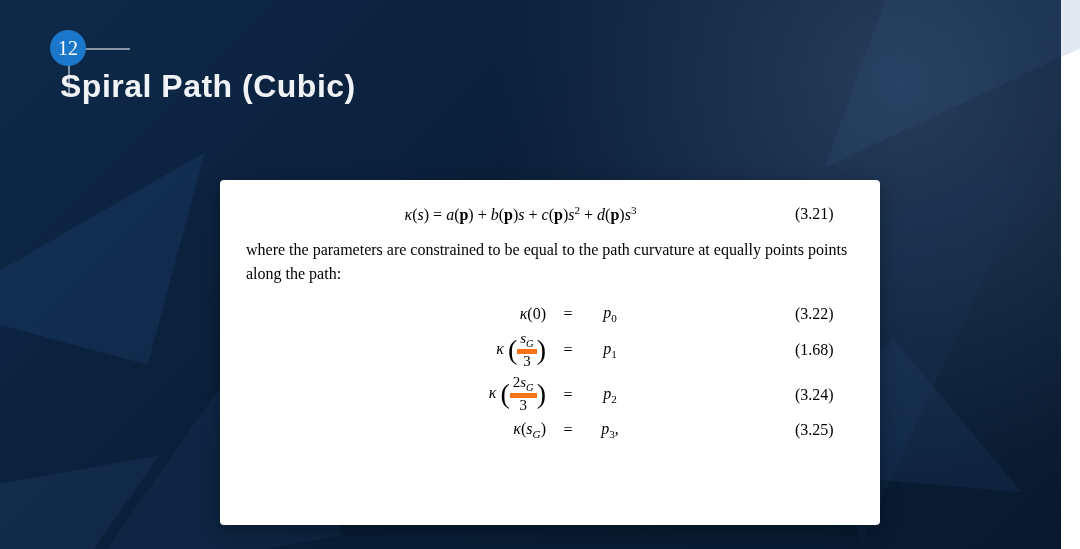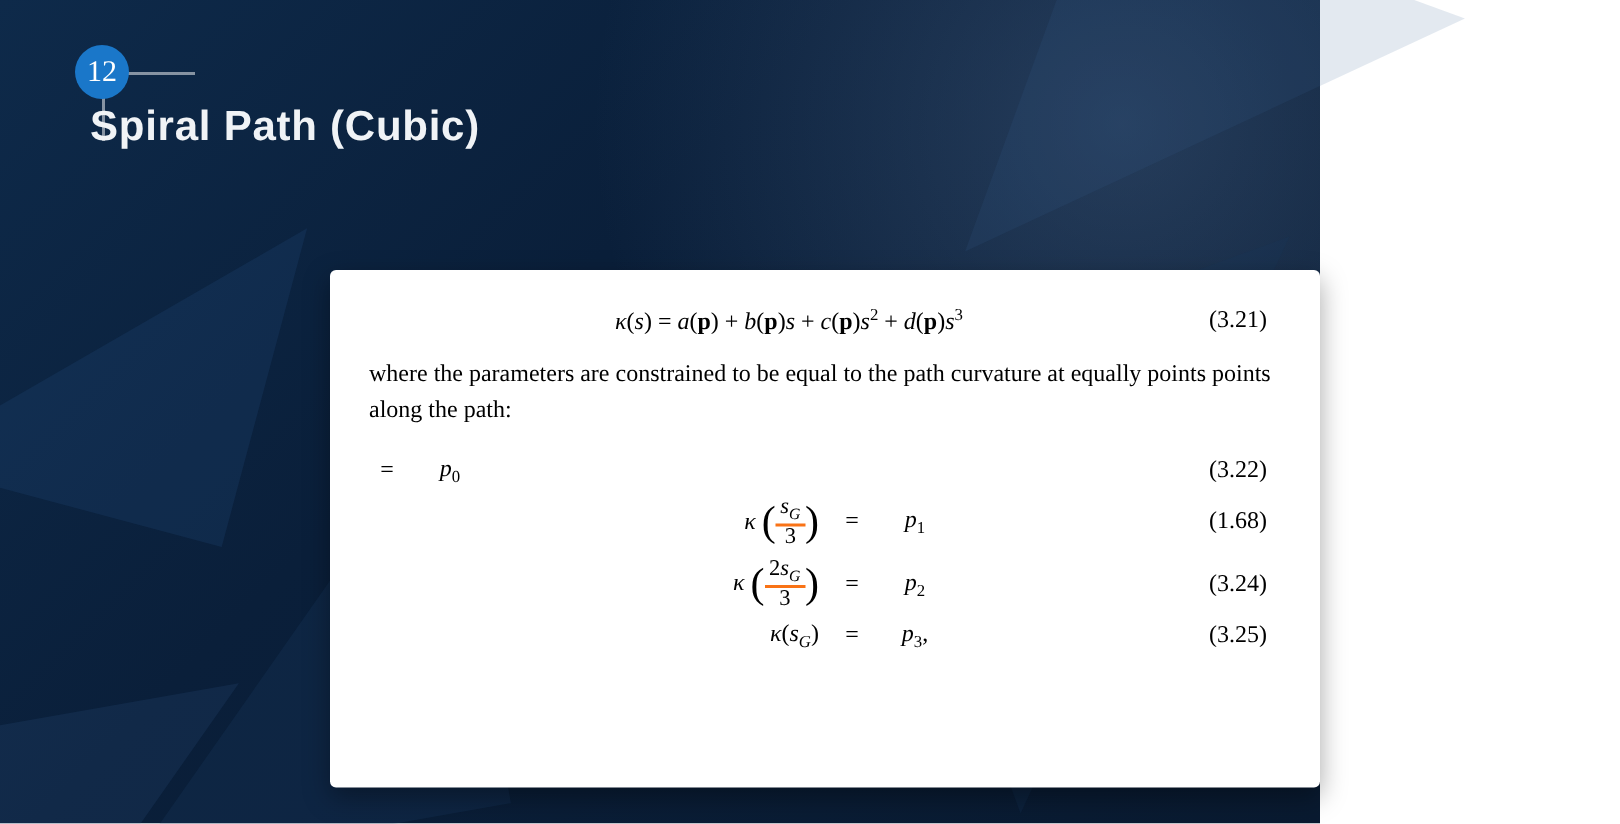--- a/index.html
+++ b/index.html
@@ -1,43 +1,43 @@
 <!DOCTYPE html>
 <html><head>
 <meta charset="utf-8">
 <style>
   html,body{margin:0;padding:0;width:1080px;height:549px;overflow:hidden;font-family:"Segoe UI",Arial,sans-serif;}
-  .stage{position:relative;width:880px;height:549px;background:
+  .stage{position:relative;width:1061px;height:549px;background:
     radial-gradient(circle at 85% 15%, rgba(90,120,160,.35) 0%, rgba(10,25,50,0) 40%),
     linear-gradient(135deg,#0e2a4a 0%,#0a1f3a 40%,#091a30 100%);
     color:#fff;}
   .tri{position:absolute;width:0;height:0;border-style:solid;opacity:.35;}
   .t1{left:-40px;top:120px;border-width:0 0 220px 220px;border-color:transparent transparent rgba(40,80,130,.6) transparent;transform:rotate(15deg);}
   .t2{left:60px;top:300px;border-width:0 0 260px 260px;border-color:transparent transparent rgba(30,60,100,.7) transparent;transform:rotate(-10deg);}
   .t3{left:-80px;top:380px;border-width:0 0 200px 200px;border-color:transparent transparent rgba(50,90,140,.5) transparent;transform:rotate(35deg);}
   .t4{right:-60px;top:-40px;border-width:0 0 260px 260px;border-color:transparent transparent rgba(60,100,150,.4) transparent;transform:rotate(200deg);}
   .t5{right:-40px;top:200px;border-width:0 0 300px 300px;border-color:transparent transparent rgba(25,55,95,.6) transparent;transform:rotate(160deg);}
   .t6{right:80px;top:380px;border-width:0 0 200px 200px;border-color:transparent transparent rgba(45,85,135,.45) transparent;transform:rotate(230deg);}
   .badge{position:absolute;left:50px;top:30px;width:36px;height:36px;border-radius:50%;background:#1a77c9;display:flex;align-items:center;justify-content:center;font-size:20px;font-weight:400;color:#fff;z-index:3;font-family:Georgia,serif;}
   .corner{position:absolute;left:68px;top:48px;width:60px;height:44px;border-left:2px solid rgba(255,255,255,.5);border-top:2px solid rgba(255,255,255,.5);z-index:2;}
-  .title{position:absolute;left:60px;top:68px;font-size:28px;font-weight:600;letter-spacing:.5px;color:#f0f3f6;z-index:3;}
+  .title{position:absolute;left:60px;top:68px;font-size:32px;font-weight:600;letter-spacing:.5px;color:#f0f3f6;z-index:3;}
   .lead{position:absolute;left:160px;top:138px;font-size:17px;font-weight:700;color:#fff;font-family:Georgia,"Times New Roman",serif;z-index:3;}
-  .card{position:absolute;left:220px;top:180px;width:660px;height:345px;background:#fff;color:#000;border-radius:4px;box-shadow:0 6px 18px rgba(0,0,0,.35);padding:18px 14px 10px 26px;box-sizing:border-box;font-family:Georgia,"Times New Roman",serif;z-index:4;font-size:16px;}
+  .card{position:absolute;left:220px;top:180px;width:660px;height:345px;background:#fff;color:#000;border-radius:4px;box-shadow:0 6px 18px rgba(0,0,0,.35);padding:18px 25px 10px 26px;box-sizing:border-box;font-family:Georgia,"Times New Roman",serif;z-index:4;font-size:16px;}
   .eqrow{display:flex;align-items:center;margin:6px 0;}
   .eqrow .math{flex:1;text-align:center;}
   .eqrow .mathL{flex:0 0 300px;text-align:right;padding-right:10px;}
   .eqrow .eq{flex:0 0 24px;text-align:center;}
   .eqrow .mathR{flex:0 0 60px;text-align:center;}
   .eqrow .fill{flex:1;}
   .num{flex:0 0 60px;text-align:left;}
   .para{margin:14px 0 18px 0;line-height:1.5;}
   .it{font-style:italic;}
   .bf{font-weight:bold;}
   .frac{display:inline-block;vertical-align:middle;text-align:center;line-height:1.05;font-size:15px;}
-  .frac .fn{display:block;border-bottom:2px solid #f97316;padding:0 3px;}
+  .frac .fn{display:block;border-bottom:5px solid #f97316;padding:0 3px;}
   .frac .fd{display:block;padding:0 3px;}
   .big{font-size:28px;vertical-align:middle;line-height:0;}
   sub{font-size:.7em;}
   sup{font-size:.7em;}
 </style>
 </head>
 <body>
 
 <div class="stage">
   <div class="tri t1"></div>
@@ -66,20 +66,23 @@
         <span class="it">c</span>(<span class="bf">p</span>)<span class="it">s</span><sup>2</sup>
         <span>+</span>
         <span class="it">d</span>(<span class="bf">p</span>)<span class="it">s</span><sup>3</sup>
       </div>
       <div class="num">(3.21)</div>
     </div>
 
     <div class="para">where the parameters are constrained to be equal to the path curvature at equally points points along the path:</div>
 
     <div class="eqrow">
+      <div class="mathL">
+        <span class="it">κ</span>(<span>0</span>)
+      </div>
       <div class="eq">=</div>
       <div class="mathR">
         <span class="it">p</span><sub>0</sub>
       </div>
       <div class="fill"></div>
       <div class="num">(3.22)</div>
     </div>
 
     <div class="eqrow">
       <div class="mathL">

